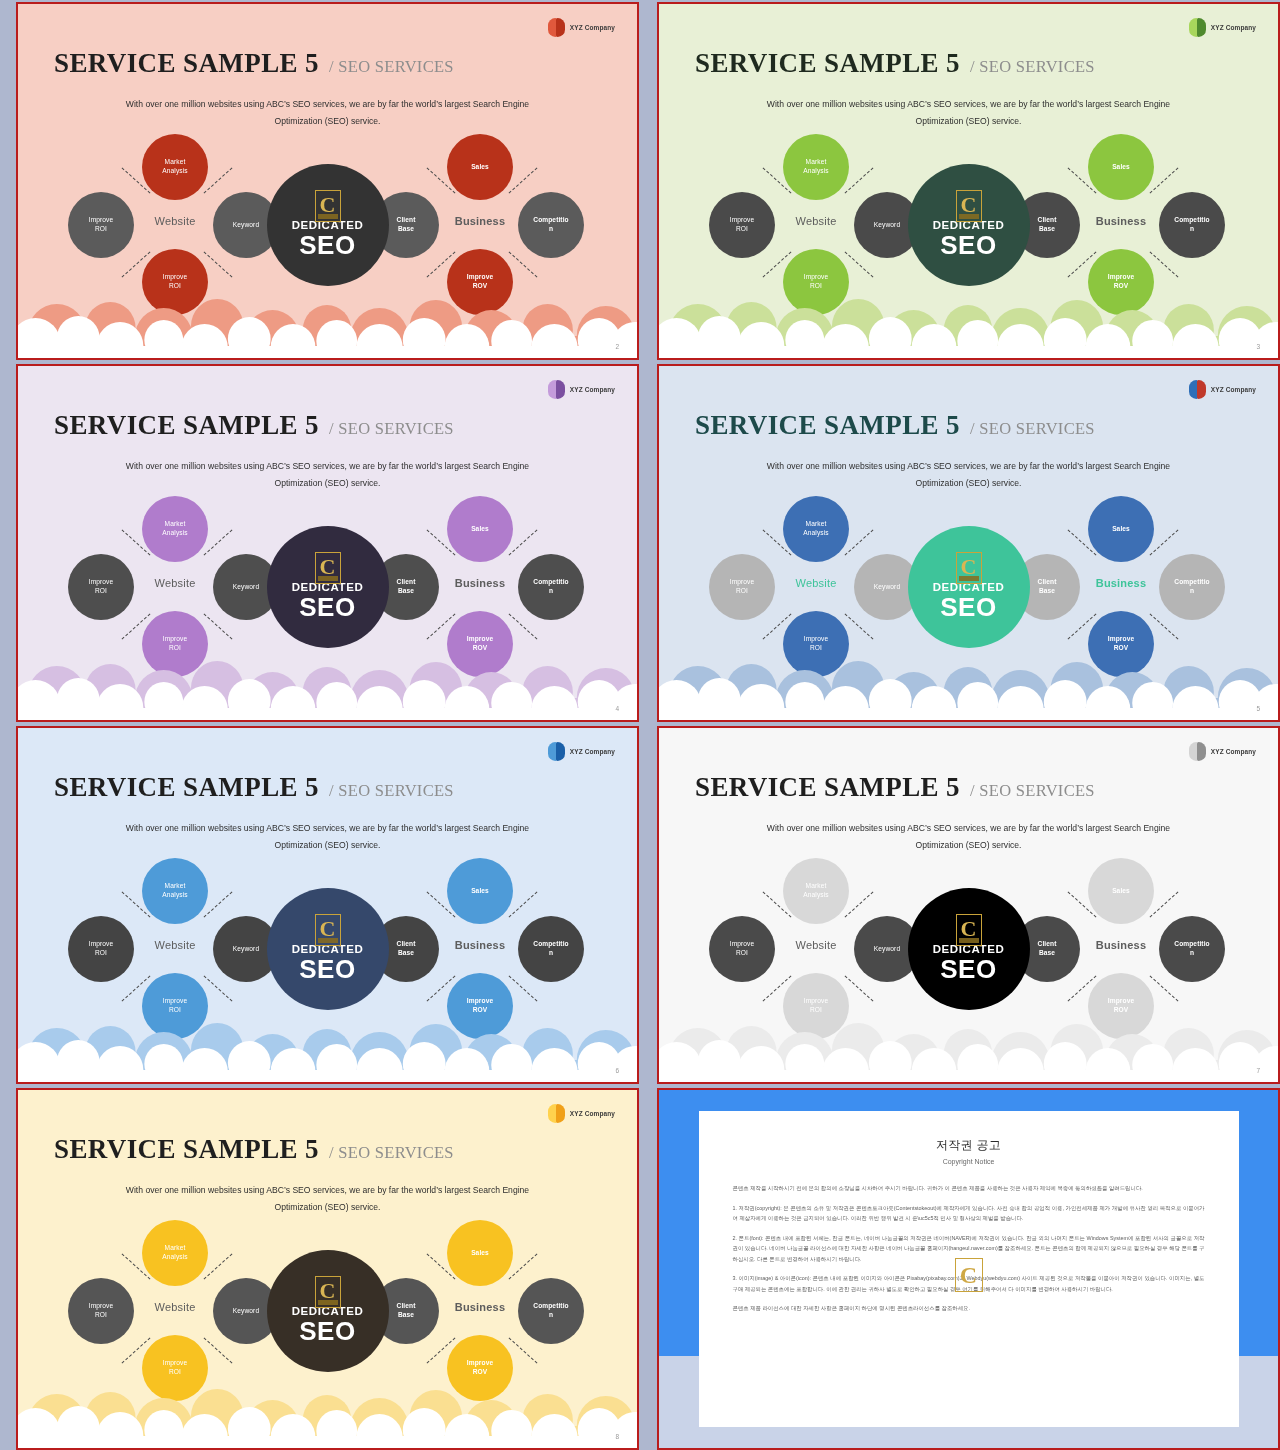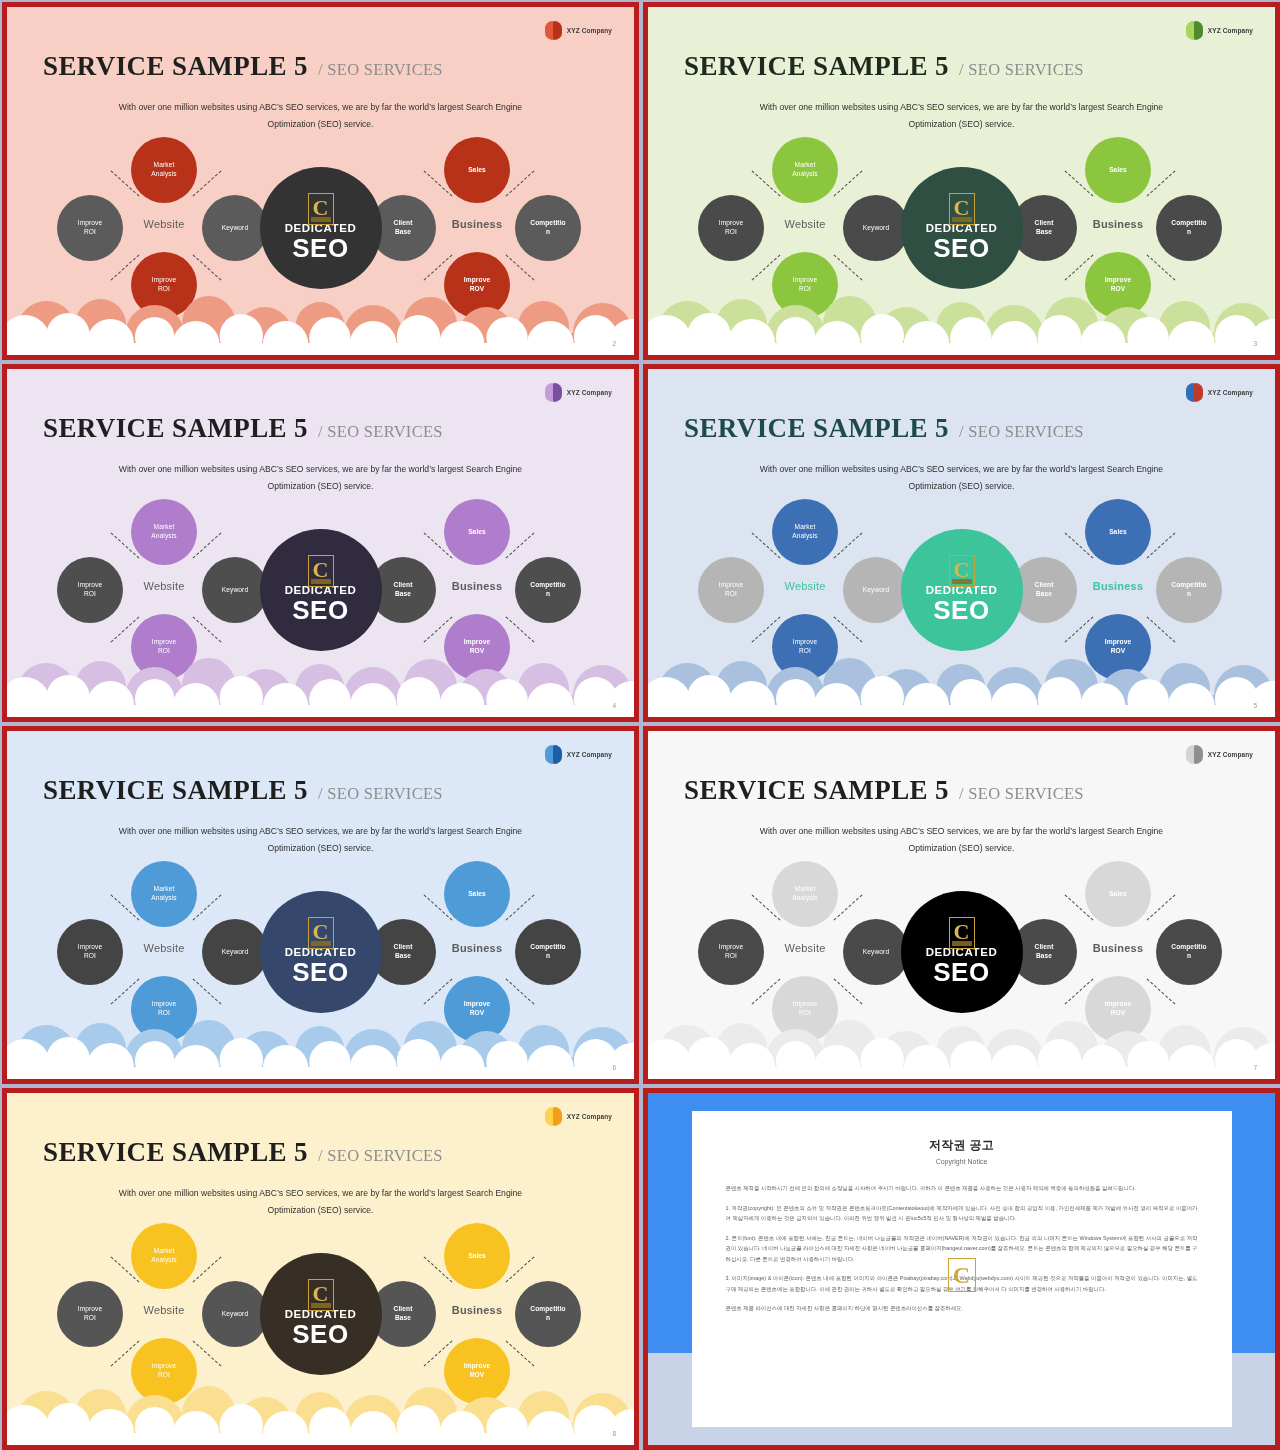--- a/index.html
+++ b/index.html
@@ -13,22 +13,23 @@
     display: grid;
     grid-template-columns: 637px 637px;
     grid-template-rows: 358px 358px 358px 362px;
     gap: 4px;
     padding: 2px;
     width: 1280px; height: 1450px;
   }
   .slide {
     position: relative;
     overflow: hidden;
-    border: 5px solid #b91c1c;
+    border: 2px solid #b91c1c;
     background: #fff;
+    margin-left: 14px;
   }
 
   
   .logo {
     position: absolute; top: 14px; right: 22px;
     display: flex; align-items: center; gap: 5px;
     z-index: 6;
   }
   .logo-mark {
     width: 17px; height: 19px; position: relative;
@@ -145,21 +146,21 @@
   
   .copy-slide { background: #3d8ef0; display: flex; align-items: center; justify-content: center; }
   .copy-band { position: absolute; left: 0; right: 0; bottom: 0; height: 92px; background: #c9d3e8; }
   .copy-sheet {
     position: relative;
     width: 540px; height: 316px;
     background: #fff;
     padding: 26px 34px;
     overflow: hidden;
   }
-  .copy-title { text-align: center; font-size: 12px; font-weight: 700; color: #2a2a2a; letter-spacing: .3px; }
+  .copy-title { text-align: center; font-size: 12px; font-weight: 400; color: #2a2a2a; letter-spacing: .3px; }
   .copy-subtitle { text-align: center; font-size: 7px; color: #6a6a6a; margin-top: 4px; }
   .copy-body { margin-top: 18px; font-size: 5.4px; line-height: 1.95; color: #5c5c5c; }
   .copy-body p { margin-bottom: 9px; text-align: justify; }
   .copy-watermark {
     position: absolute; left: 50%; top: 52%;
     transform: translate(-50%,-50%);
     width: 28px; height: 34px; border: 1.4px solid #c9a33a;
     display: flex; align-items: center; justify-content: center;
   }
   .copy-watermark .cglyph {

